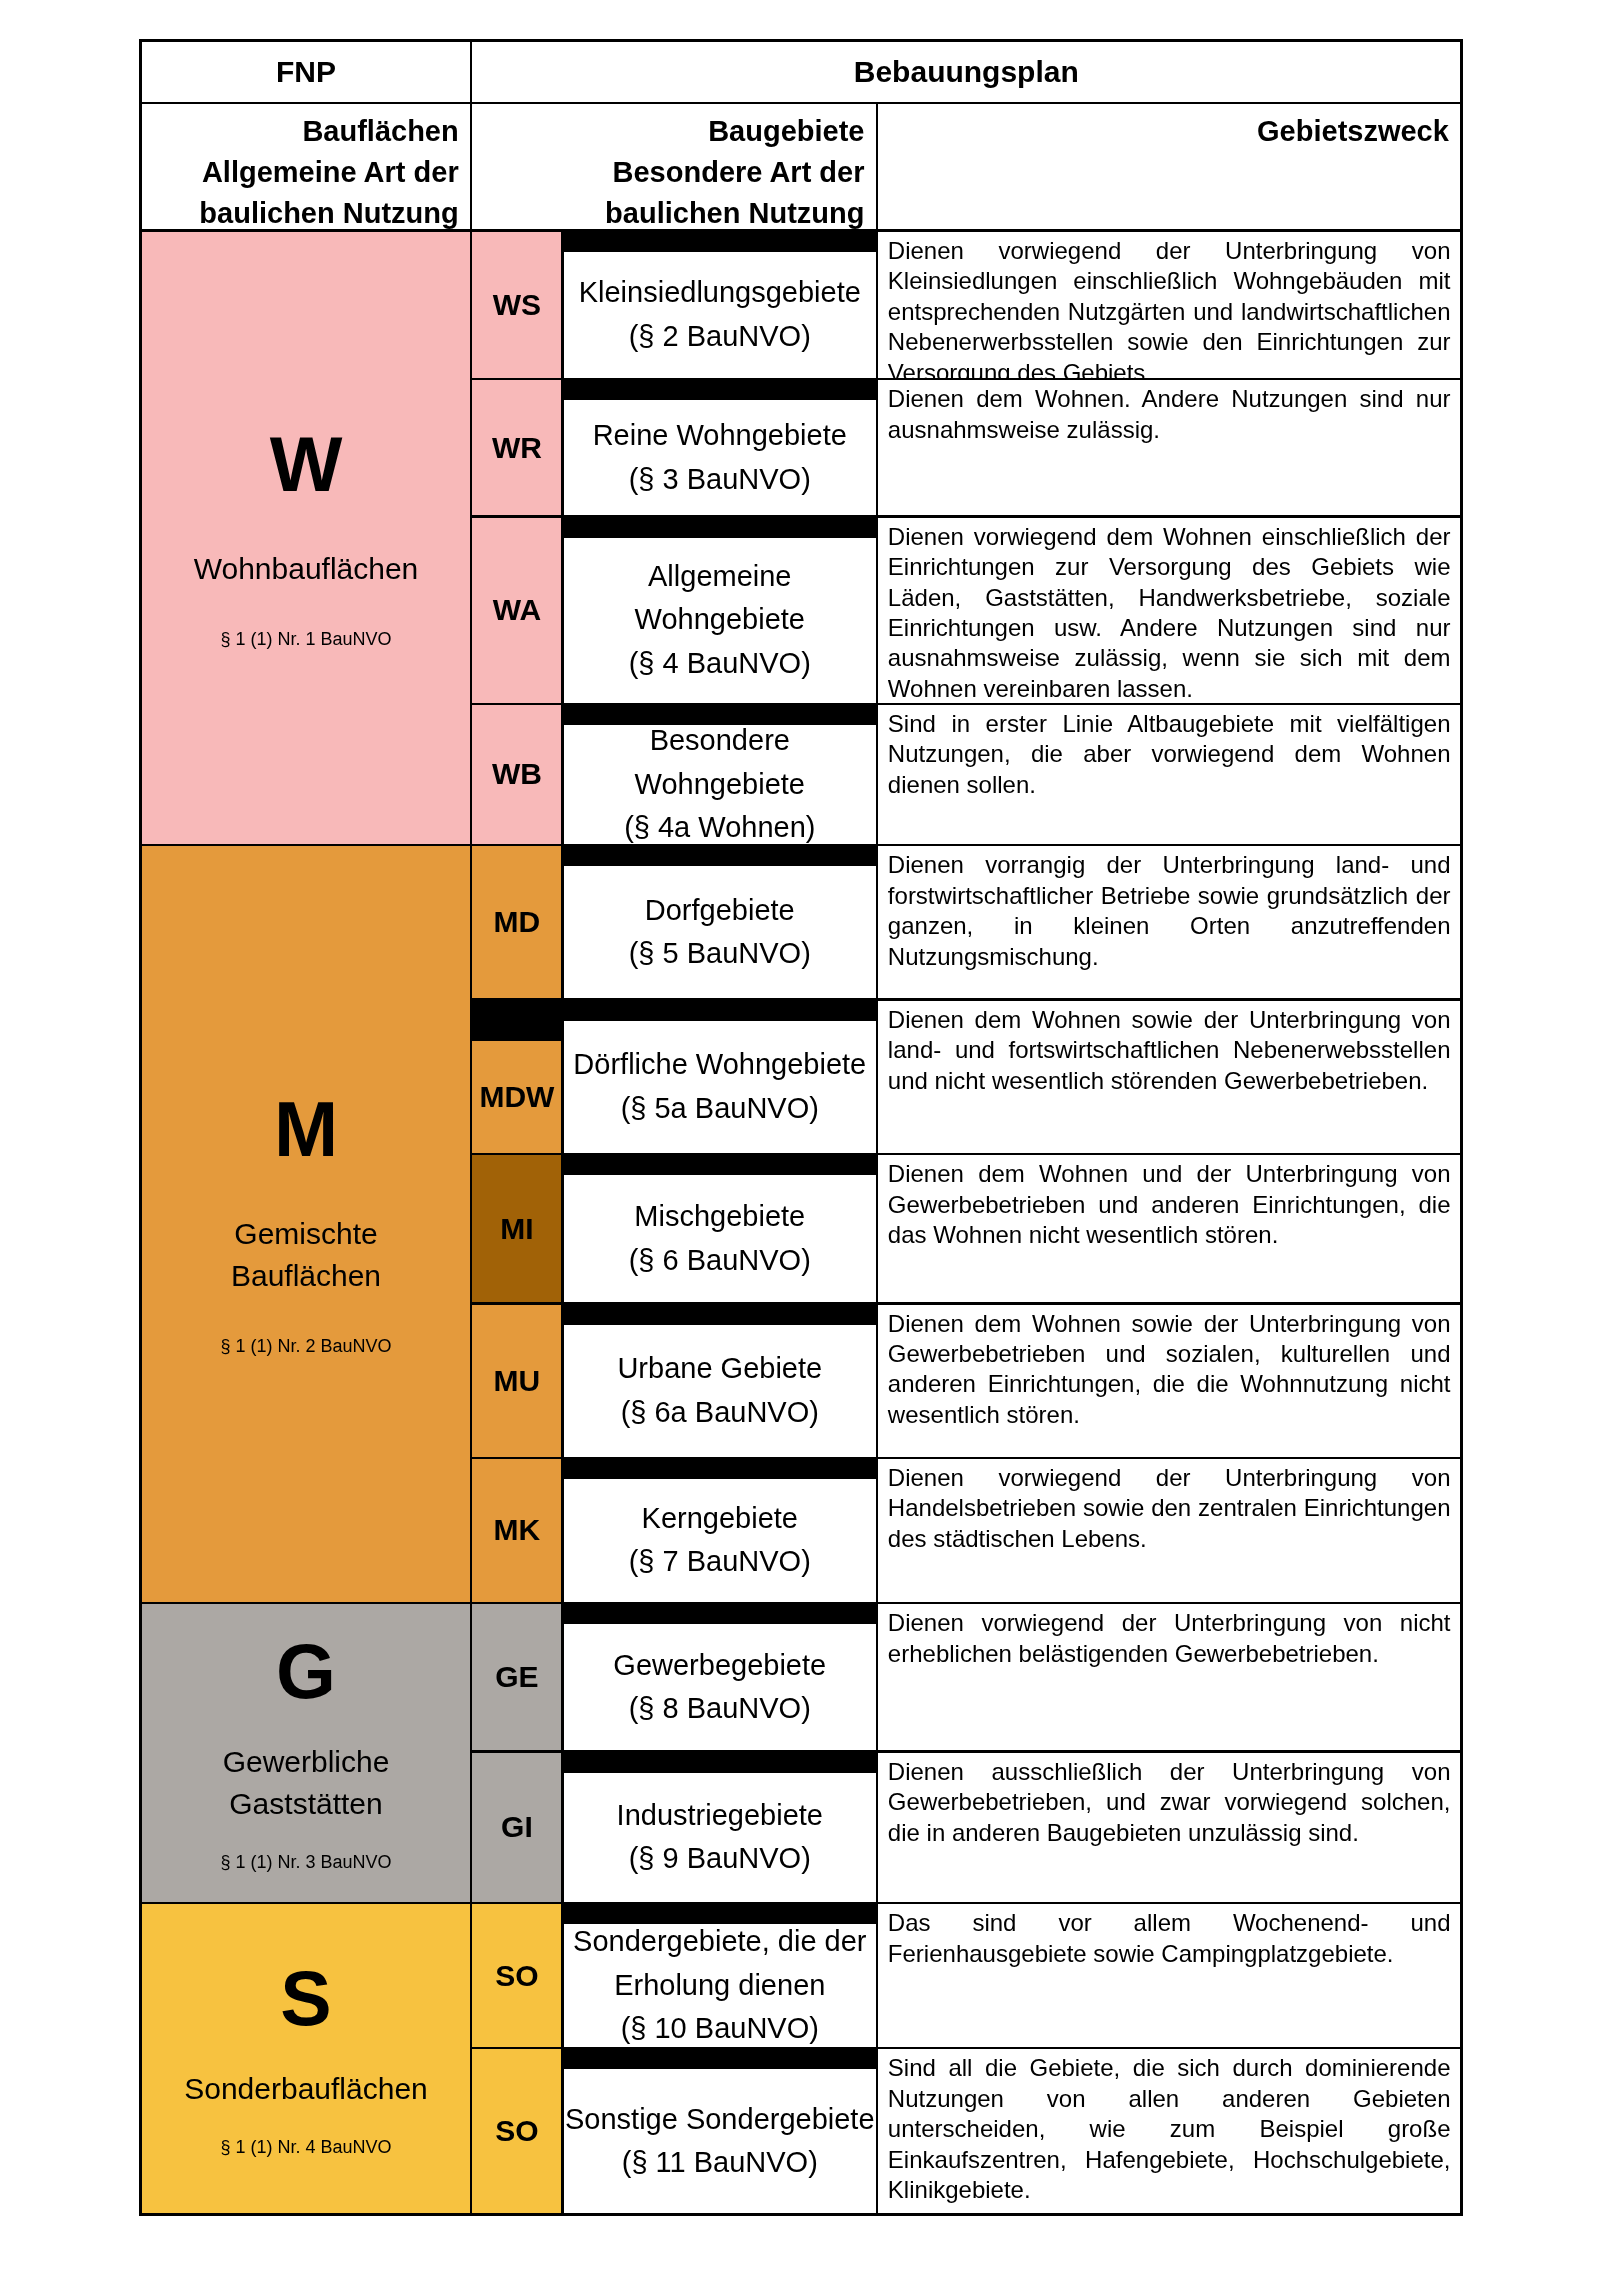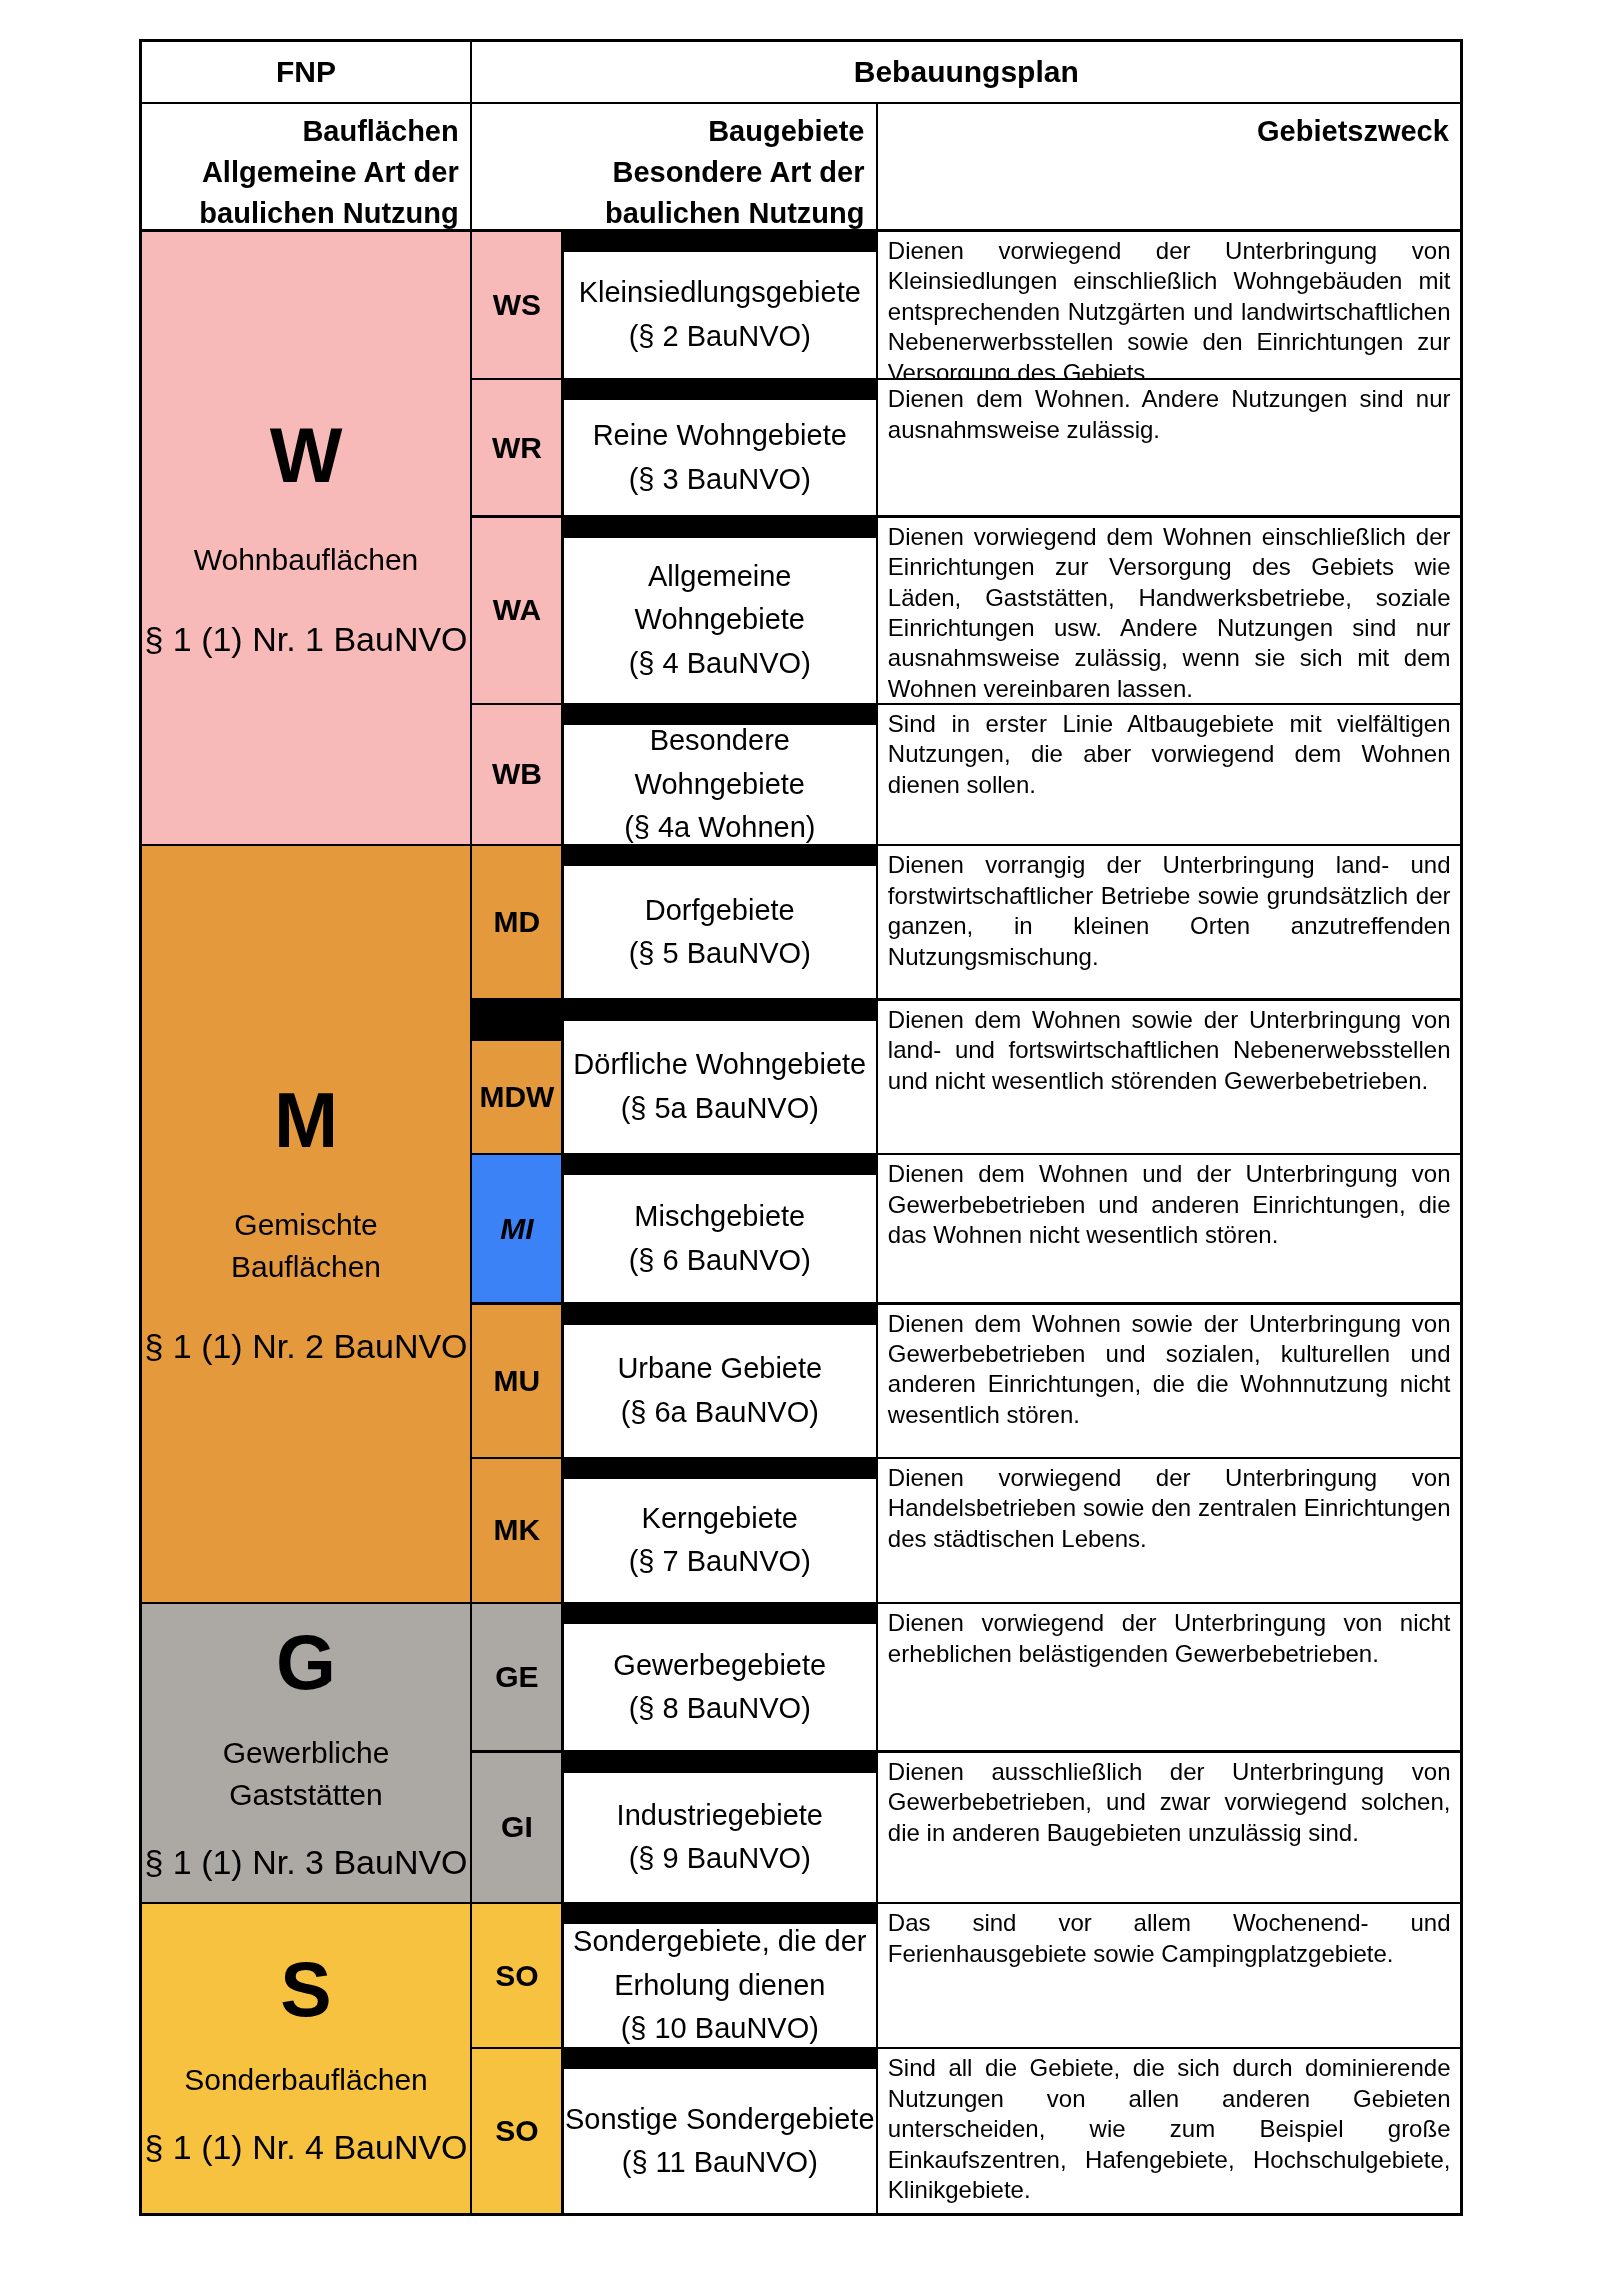--- a/index.html
+++ b/index.html
@@ -80,21 +80,21 @@
     font-weight: bold;
     line-height: 1;
   }
   .gname {
     font-size: 30px;
     line-height: 1.4;
     margin-top: 45px;
     white-space: pre-line;
   }
   .gref {
-    font-size: 34px;
+    font-size: 18px;
     margin-top: 39px;
   }
   .group-compact .gname { margin-top: 31px; }
   .group-compact .gref  { margin-top: 27.5px; }
 </style>
 </head>
 <body>
 
 <div class="table">
 
@@ -145,21 +145,21 @@
   <div class="cell code" style="grid-area: 7 / 2; background-color: rgb(228, 154, 60);">MD</div>
   <div class="cell name" style="grid-row:7;grid-column:3">Dorfgebiete
 (§ 5 BauNVO)</div>
   <div class="cell purpose" style="grid-row:7;grid-column:4">Dienen vorrangig der Unterbringung land- und forstwirtschaftlicher Betriebe sowie grundsätzlich der ganzen, in kleinen Orten anzutreffenden Nutzungsmischung.</div>
 
   <div class="cell code" style="grid-area: 8 / 2; background-color: rgb(228, 154, 60); margin-top: 40px;">MDW</div>
   <div class="cell name" style="grid-row:8;grid-column:3">Dörfliche Wohngebiete
 (§ 5a BauNVO)</div>
   <div class="cell purpose" style="grid-row:8;grid-column:4">Dienen dem Wohnen sowie der Unterbringung von land- und fortswirtschaftlichen Nebenerwebsstellen und nicht wesentlich störenden Gewerbebetrieben.</div>
 
-  <div class="cell code" style="grid-area: 9 / 2; background-color: #3b82f6; font-style: italic;">MI</div>
+  <div class="cell code" style="grid-area: 9 / 2; background-color: #a16207;">MI</div>
   <div class="cell name" style="grid-row:9;grid-column:3">Mischgebiete
 (§ 6 BauNVO)</div>
   <div class="cell purpose" style="grid-row:9;grid-column:4">Dienen dem Wohnen und der Unterbringung von Gewerbebetrieben und anderen Einrichtungen, die das Wohnen nicht wesentlich stören.</div>
 
   <div class="cell code" style="grid-area: 10 / 2; background-color: rgb(228, 154, 60);">MU</div>
   <div class="cell name" style="grid-row:10;grid-column:3">Urbane Gebiete
 (§ 6a BauNVO)</div>
   <div class="cell purpose" style="grid-row:10;grid-column:4">Dienen dem Wohnen sowie der Unterbringung von Gewerbebetrieben und sozialen, kulturellen und anderen Einrichtungen, die die Wohnnutzung nicht wesentlich stören.</div>
 
   <div class="cell code" style="grid-area: 11 / 2; background-color: rgb(228, 154, 60);">MK</div>

